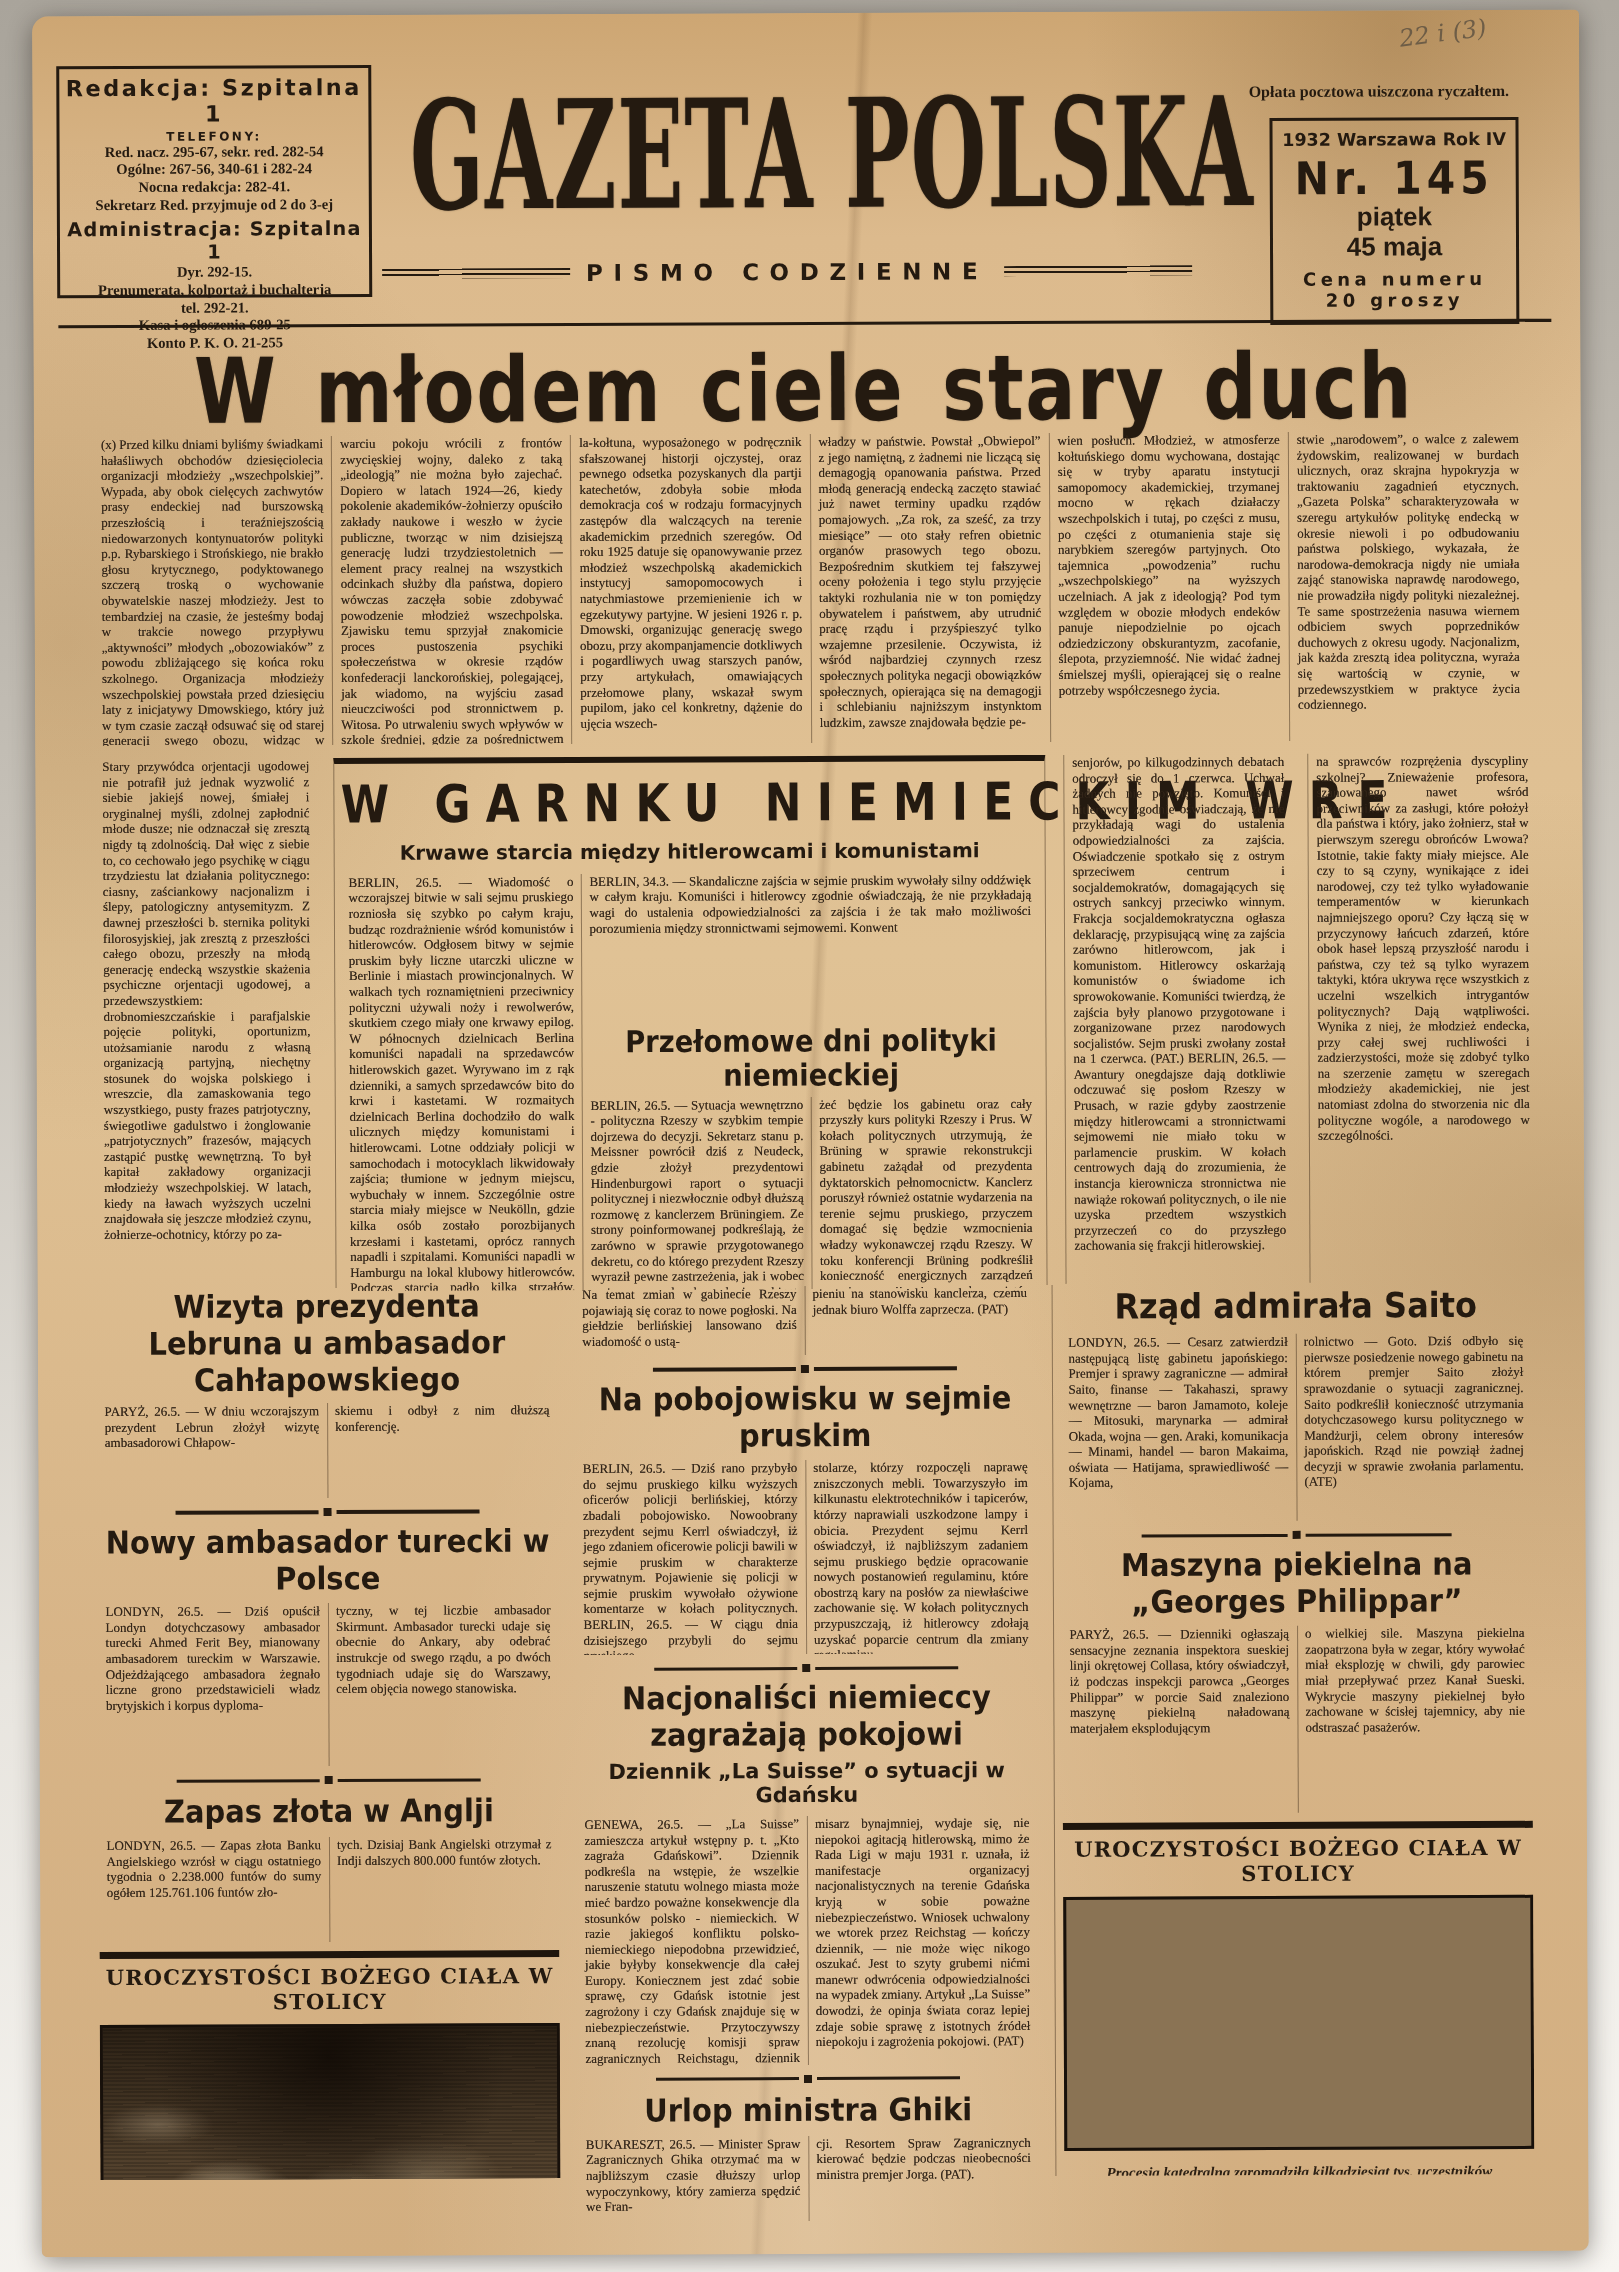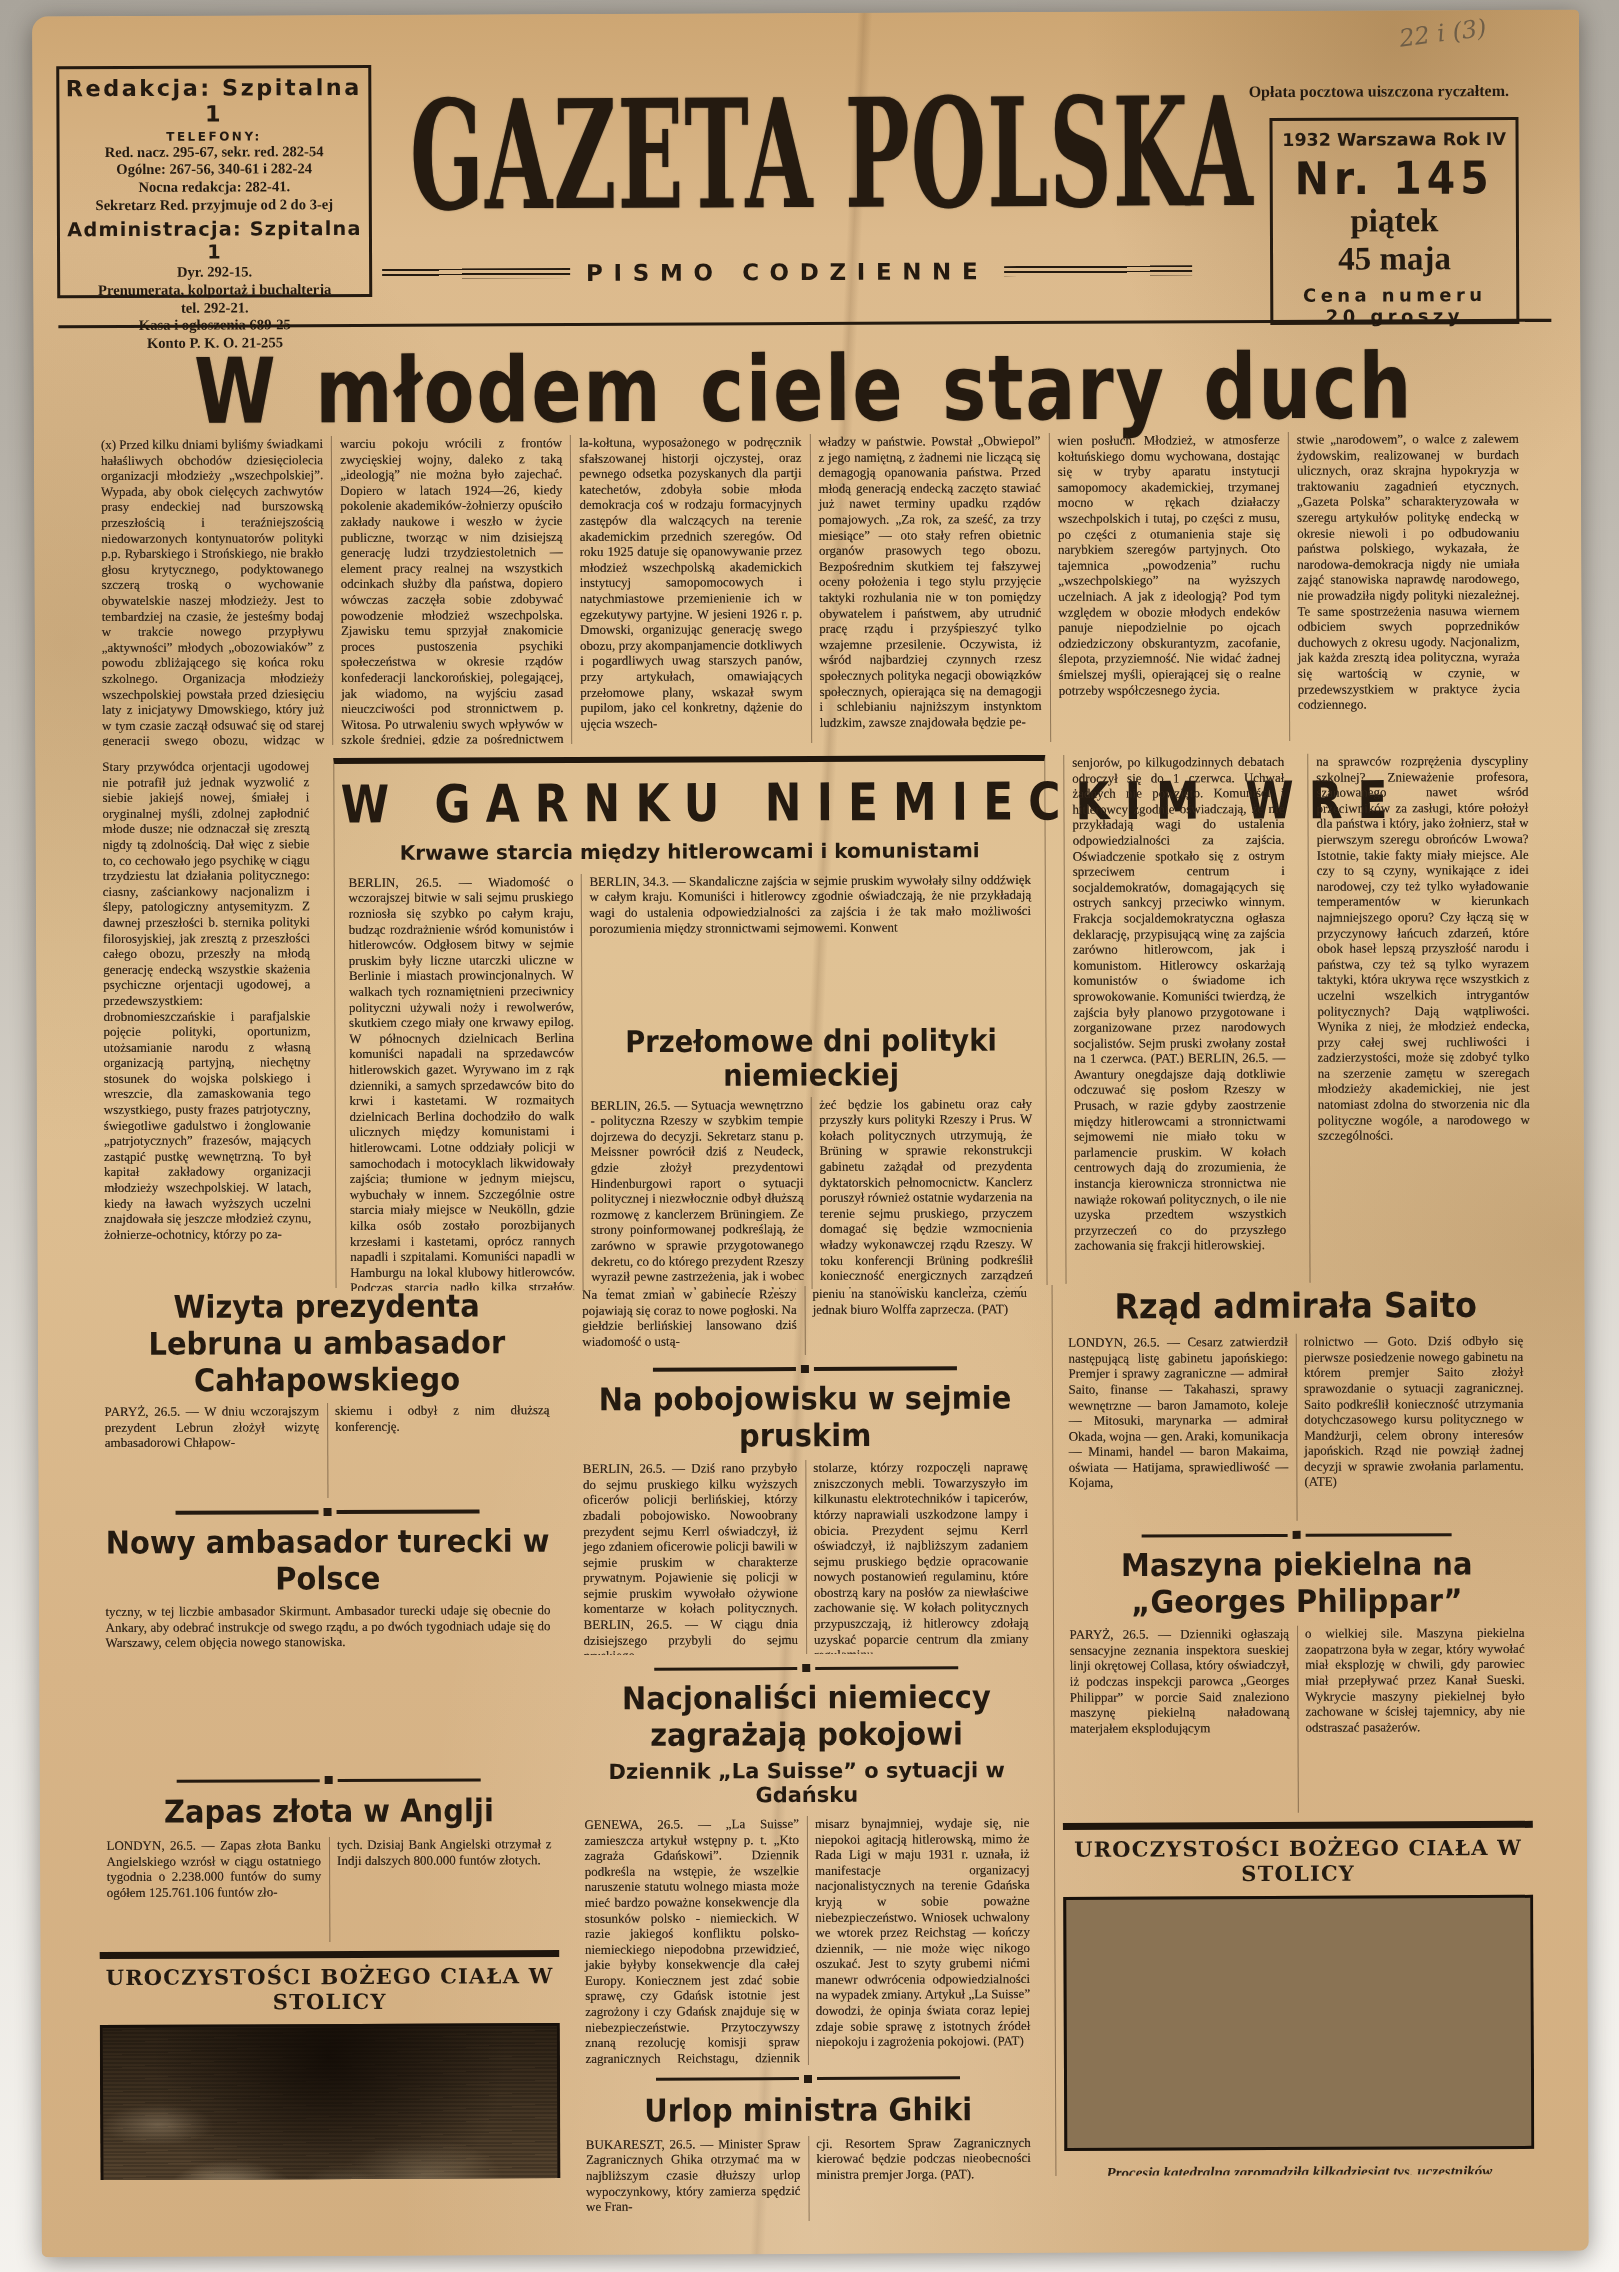--- a/index.html
+++ b/index.html
@@ -47,21 +47,21 @@
   .mast-sub{position:absolute;left:0;right:0;top:211px;display:flex;align-items:center;gap:16px;}
   .triple-rule{flex:1;height:10.6px;background:repeating-linear-gradient(180deg,#241a10 0 1.9px,transparent 1.9px 5px);}
   .mast-sub-text{font-family:"DejaVu Sans",sans-serif;font-weight:bold;font-size:23px;letter-spacing:10.6px;white-space:nowrap;}
   .postal-note{position:absolute;left:1203px;top:72px;width:287px;text-align:center;font-weight:bold;font-size:16px;}
   .issue-box{
     position:absolute;left:1237px;top:107px;width:249px;height:207px;
     border:3.7px solid #241a10;text-align:center;box-sizing:border-box;padding-top:8.7px;
   }
   .issue-edition{font-family:"DejaVu Sans",sans-serif;font-weight:bold;font-size:17.5px;}
   .issue-number{font-family:"DejaVu Sans",sans-serif;font-weight:bold;font-size:41px;letter-spacing:5px;margin-top:5px;transform:scaleY(1.1);}
-  .issue-weekday,.issue-date{font-family:Liberation Serif, serif;font-weight:bold;font-size:33px;line-height:1.15;}
+  .issue-weekday,.issue-date{font-family:Liberation Sans, sans-serif;font-weight:bold;font-size:26px;line-height:1.15;}
   .issue-price-label{font-family:"DejaVu Sans",sans-serif;font-weight:bold;font-size:18px;letter-spacing:4.4px;margin-top:6.2px;}
   .issue-price{font-family:"DejaVu Sans",sans-serif;font-weight:bold;font-size:18px;letter-spacing:4.4px;}
   .hdr-rule{position:absolute;left:25px;right:29px;top:309px;height:2.5px;background:#241a10;}
   
   .lead-headline{
     position:absolute;left:37px;right:44px;top:323px;text-align:center;
     font-family:"DejaVu Sans",sans-serif;font-weight:bold;font-size:74px;
     letter-spacing:1.9px;word-spacing:10px;transform:scaleY(1.22);transform-origin:50% 0;
     text-shadow:0 0 1.2px rgba(36,26,16,.55);white-space:nowrap;
   }
@@ -211,20 +211,21 @@
       <div class="col body-text">PARYŻ, 26.5. — W dniu wczorajszym prezydent Lebrun złożył wizytę ambasadorowi Chłapow-</div>
       <div class="col body-text">skiemu i odbył z nim dłuższą konferencję.</div>
     </div>
     <div class="art-divider">
         <div class="bar"></div>
         <div class="dot"></div>
         <div class="bar"></div>
       </div>
     <div class="art-head ink">Nowy ambasador turecki w Polsce</div>
     <div class="two-col" style="height:163px;">
+      <div class="col body-text">LONDYN, 26.5. — Dziś opuścił Londyn dotychczasowy ambasador turecki Ahmed Ferit Bey, mianowany ambasadorem tureckim w Warszawie. Odjeżdżającego ambasadora żegnało liczne grono przedstawicieli władz brytyjskich i korpus dyploma-</div>
       <div class="col body-text">tyczny, w tej liczbie ambasador Skirmunt. Ambasador turecki udaje się obecnie do Ankary, aby odebrać instrukcje od swego rządu, a po dwóch tygodniach udaje się do Warszawy, celem objęcia nowego stanowiska.</div>
     </div>
     <div class="art-divider">
         <div class="bar"></div>
         <div class="dot"></div>
         <div class="bar"></div>
       </div>
     <div class="art-head ink">Zapas złota w Anglji</div>
     <div class="two-col" style="height:105px;">
       <div class="col body-text">LONDYN, 26.5. — Zapas złota Banku Angielskiego wzrósł w ciągu ostatniego tygodnia o 2.238.000 funtów do sumy ogółem 125.761.106 funtów zło-</div>

